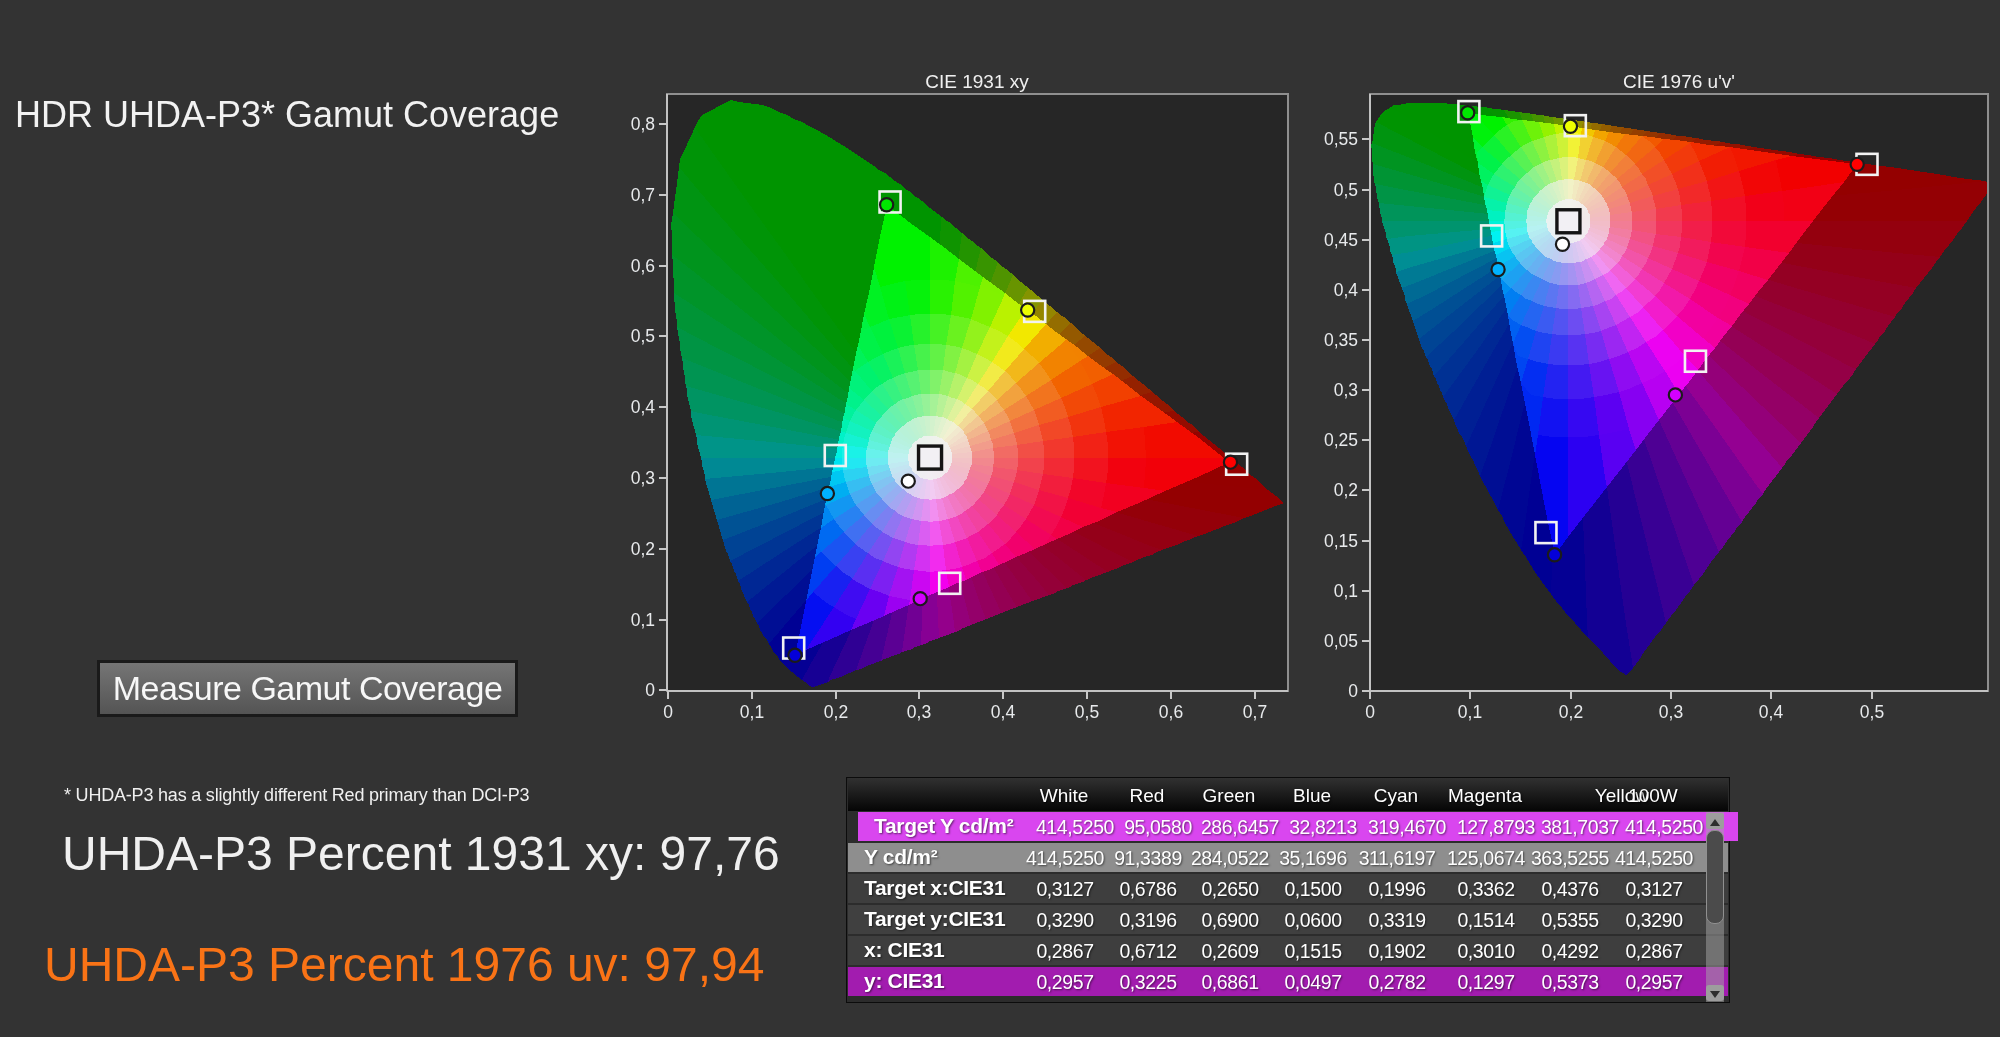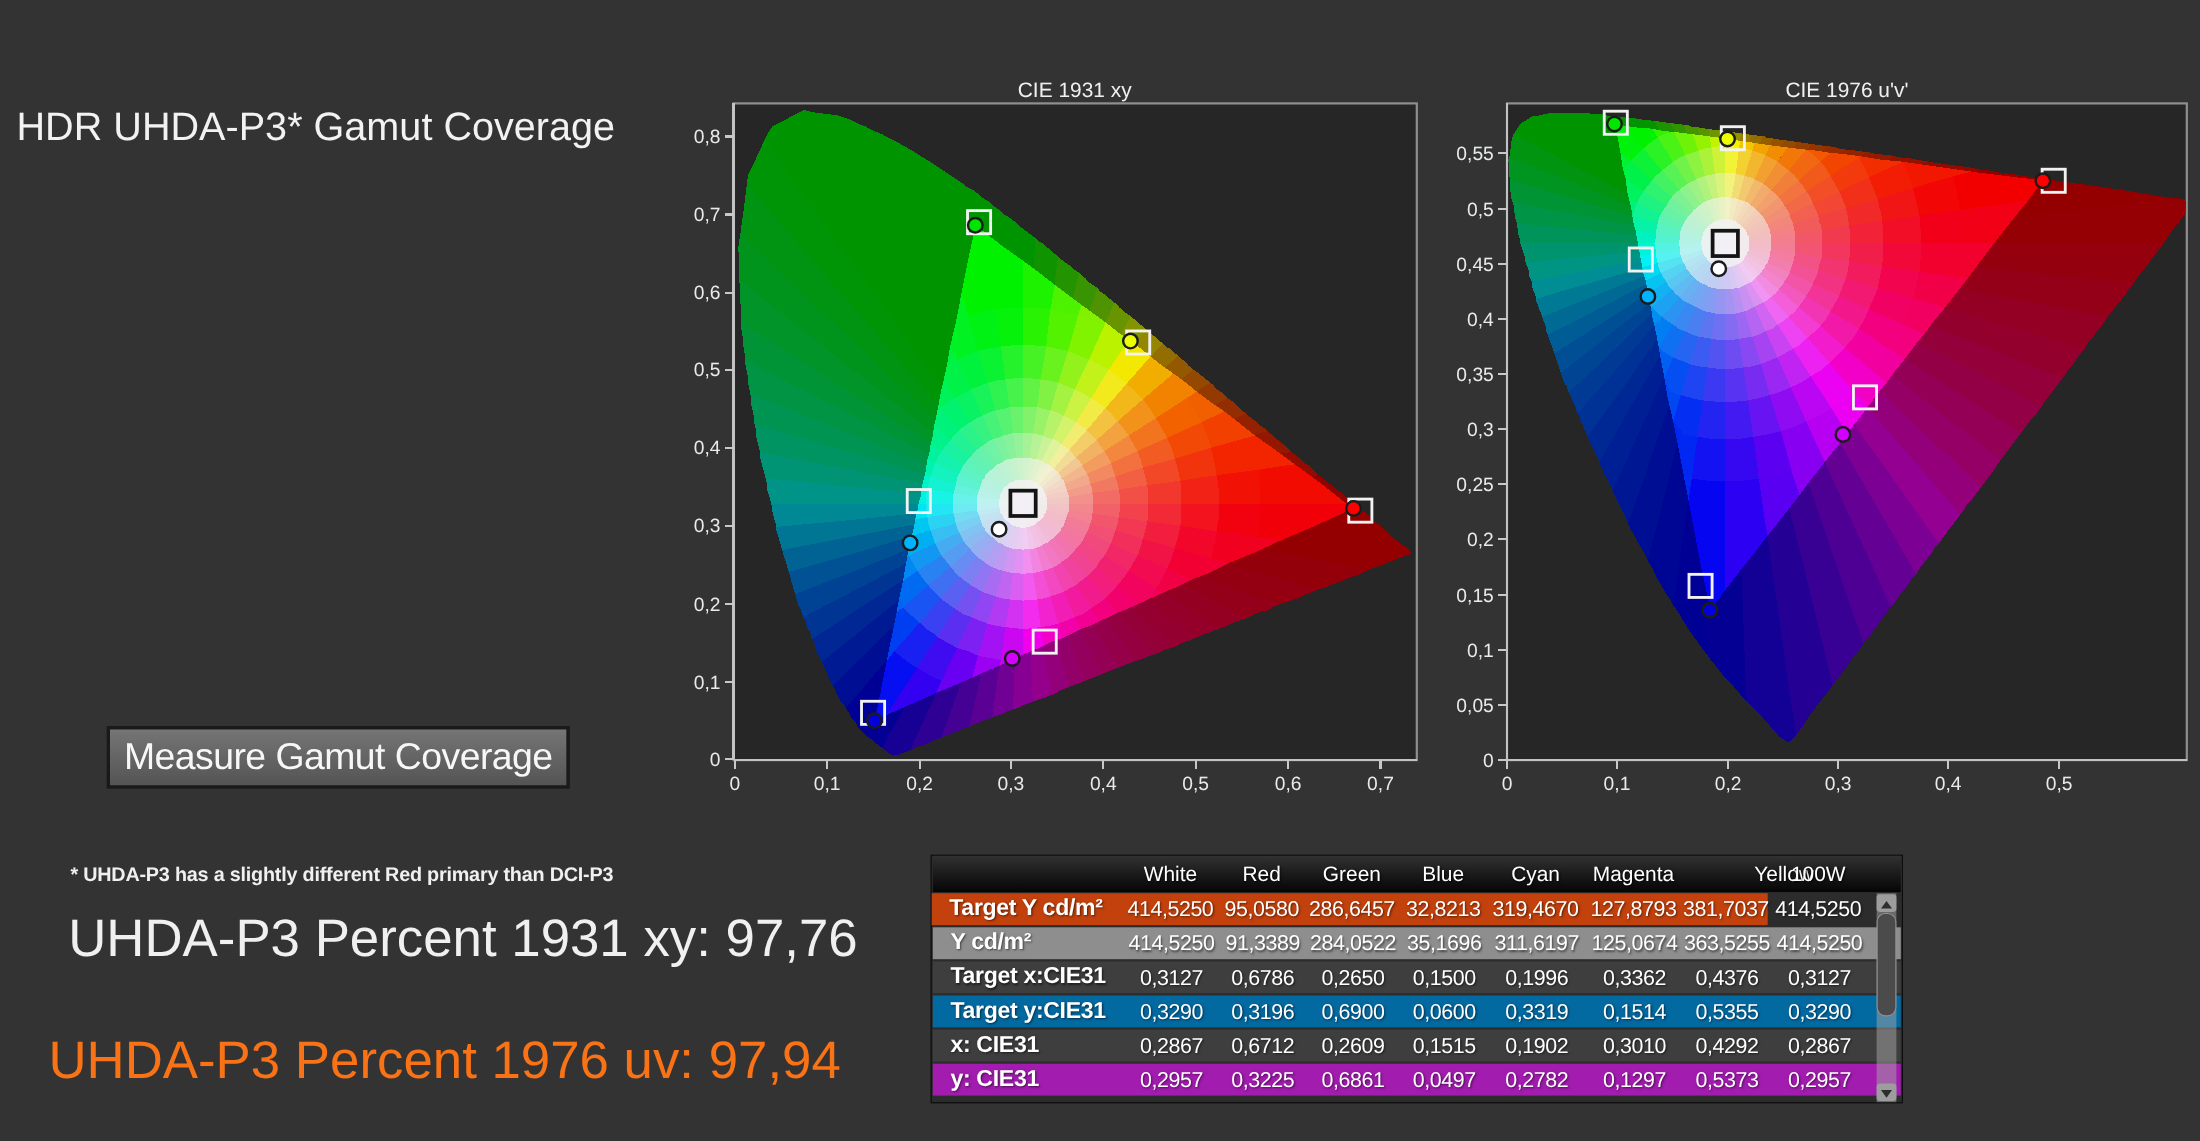--- a/index.html
+++ b/index.html
@@ -1210,36 +1210,36 @@
 <circle cx="1857.17" cy="164.332" r="6.6" fill="#ff0000" stroke="#1b1b1b" stroke-width="2.2"></circle>
 <circle cx="1467.72" cy="112.791" r="6.6" fill="#00e600" stroke="#1b1b1b" stroke-width="2.2"></circle>
 <circle cx="1554.56" cy="554.775" r="6.6" fill="#0400d9" stroke="#1b1b1b" stroke-width="2.2"></circle>
 <circle cx="1498.08" cy="269.498" r="6.6" fill="#00b2ff" stroke="#1b1b1b" stroke-width="2.2"></circle>
 <circle cx="1675.38" cy="394.924" r="6.6" fill="#d400ff" stroke="#1b1b1b" stroke-width="2.2"></circle>
 <circle cx="1570.48" cy="126.313" r="6.6" fill="#ecff00" stroke="#1b1b1b" stroke-width="2.2"></circle>
 <circle cx="1562.51" cy="244.258" r="6.6" fill="#ffffff" stroke="#1b1b1b" stroke-width="2.2"></circle>
 </svg>
 <div class="abs" style="left:15px;top:94px;font-size:36px;color:#f2f2f2">HDR UHDA-P3* Gamut Coverage</div>
 <div class="abs" style="left:97px;top:660px;width:421px;height:57px;background:linear-gradient(#757575,#545454);border:3px solid #1a1a1a;box-sizing:border-box;text-align:center;line-height:50px;font-size:34px;letter-spacing:-0.5px;color:#f7f7f7">Measure Gamut Coverage</div>
-<div class="abs" style="left:64px;top:785px;font-size:18px;font-weight:bold;letter-spacing:-0.2px;color:#f0f0f0">* UHDA-P3 has a slightly different Red primary than DCI-P3</div>
+<div class="abs" style="left:64px;top:785px;font-size:18px;font-weight:normal;letter-spacing:-0.2px;color:#f0f0f0">* UHDA-P3 has a slightly different Red primary than DCI-P3</div>
 <div class="abs" style="left:62px;top:826px;font-size:48px;color:#f0f0f0">UHDA-P3 Percent 1931 xy: 97,76</div>
 <div class="abs" style="left:44px;top:937px;font-size:48px;color:#f97316">UHDA-P3 Percent 1976 uv: 97,94</div>
 <div style="position:absolute;left:846px;top:777px;width:884px;height:226px;background:#2c2c2c;border:1px solid #0c0c0c;box-sizing:border-box">
 <div style="position:absolute;left:1px;top:0px;width:880px;height:33px;background:linear-gradient(#313131,#050505)"></div>
 <div style="position:absolute;left:0;top:7px;width:100%;height:22px;font-size:19px;font-weight:normal;color:#fff">
 <span style="position:absolute;left:217px;top:0;width:160px;margin-left:-80px;text-align:center;text-shadow:1px 1px 2px rgba(0,0,0,.8)">White</span>
 <span style="position:absolute;left:300px;top:0;width:160px;margin-left:-80px;text-align:center;text-shadow:1px 1px 2px rgba(0,0,0,.8)">Red</span>
 <span style="position:absolute;left:382px;top:0;width:160px;margin-left:-80px;text-align:center;text-shadow:1px 1px 2px rgba(0,0,0,.8)">Green</span>
 <span style="position:absolute;left:465px;top:0;width:160px;margin-left:-80px;text-align:center;text-shadow:1px 1px 2px rgba(0,0,0,.8)">Blue</span>
 <span style="position:absolute;left:549px;top:0;width:160px;margin-left:-80px;text-align:center;text-shadow:1px 1px 2px rgba(0,0,0,.8)">Cyan</span>
 <span style="position:absolute;left:638px;top:0;width:160px;margin-left:-80px;text-align:center;text-shadow:1px 1px 2px rgba(0,0,0,.8)">Magenta</span>
 <span style="position:absolute;left:722px;top:0;width:160px;margin-left:-80px;text-align:right;text-shadow:1px 1px 2px rgba(0,0,0,.8)">Yellow</span>
 <span style="position:absolute;left:806px;top:0;width:160px;margin-left:-80px;text-align:center;text-shadow:1px 1px 2px rgba(0,0,0,.8)">100W</span>
 </div>
-<div style="position:absolute;left:0;top:34px;width:760px;height:29px;background:#c2410c">
+<div style="position:absolute;left:11px;top:34px;width:880px;height:29px;background:#d946ef">
 <span style="position:absolute;left:16px;top:2px;font-size:21px;font-weight:bold;color:#fff;letter-spacing:-0.3px;text-shadow:1px 1px 2px rgba(0,0,0,.55)">Target Y cd/m²</span>
 <span style="position:absolute;left:217px;top:4px;width:120px;margin-left:-60px;text-align:center;font-size:19.5px;letter-spacing:-0.4px;color:#fff;text-shadow:1px 1px 2px rgba(0,0,0,.55)">414,5250</span>
 <span style="position:absolute;left:300px;top:4px;width:120px;margin-left:-60px;text-align:center;font-size:19.5px;letter-spacing:-0.4px;color:#fff;text-shadow:1px 1px 2px rgba(0,0,0,.55)">95,0580</span>
 <span style="position:absolute;left:382px;top:4px;width:120px;margin-left:-60px;text-align:center;font-size:19.5px;letter-spacing:-0.4px;color:#fff;text-shadow:1px 1px 2px rgba(0,0,0,.55)">286,6457</span>
 <span style="position:absolute;left:465px;top:4px;width:120px;margin-left:-60px;text-align:center;font-size:19.5px;letter-spacing:-0.4px;color:#fff;text-shadow:1px 1px 2px rgba(0,0,0,.55)">32,8213</span>
 <span style="position:absolute;left:549px;top:4px;width:120px;margin-left:-60px;text-align:center;font-size:19.5px;letter-spacing:-0.4px;color:#fff;text-shadow:1px 1px 2px rgba(0,0,0,.55)">319,4670</span>
 <span style="position:absolute;left:638px;top:4px;width:120px;margin-left:-60px;text-align:center;font-size:19.5px;letter-spacing:-0.4px;color:#fff;text-shadow:1px 1px 2px rgba(0,0,0,.55)">127,8793</span>
 <span style="position:absolute;left:722px;top:4px;width:120px;margin-left:-60px;text-align:center;font-size:19.5px;letter-spacing:-0.4px;color:#fff;text-shadow:1px 1px 2px rgba(0,0,0,.55)">381,7037</span>
 <span style="position:absolute;left:806px;top:4px;width:120px;margin-left:-60px;text-align:center;font-size:19.5px;letter-spacing:-0.4px;color:#fff;text-shadow:1px 1px 2px rgba(0,0,0,.55)">414,5250</span>
 </div>
@@ -1258,21 +1258,21 @@
 <span style="position:absolute;left:16px;top:2px;font-size:21px;font-weight:bold;color:#fff;letter-spacing:-0.3px;text-shadow:1px 1px 2px rgba(0,0,0,.55)">Target x:CIE31</span>
 <span style="position:absolute;left:217px;top:4px;width:120px;margin-left:-60px;text-align:center;font-size:19.5px;letter-spacing:-0.4px;color:#fff;text-shadow:1px 1px 2px rgba(0,0,0,.55)">0,3127</span>
 <span style="position:absolute;left:300px;top:4px;width:120px;margin-left:-60px;text-align:center;font-size:19.5px;letter-spacing:-0.4px;color:#fff;text-shadow:1px 1px 2px rgba(0,0,0,.55)">0,6786</span>
 <span style="position:absolute;left:382px;top:4px;width:120px;margin-left:-60px;text-align:center;font-size:19.5px;letter-spacing:-0.4px;color:#fff;text-shadow:1px 1px 2px rgba(0,0,0,.55)">0,2650</span>
 <span style="position:absolute;left:465px;top:4px;width:120px;margin-left:-60px;text-align:center;font-size:19.5px;letter-spacing:-0.4px;color:#fff;text-shadow:1px 1px 2px rgba(0,0,0,.55)">0,1500</span>
 <span style="position:absolute;left:549px;top:4px;width:120px;margin-left:-60px;text-align:center;font-size:19.5px;letter-spacing:-0.4px;color:#fff;text-shadow:1px 1px 2px rgba(0,0,0,.55)">0,1996</span>
 <span style="position:absolute;left:638px;top:4px;width:120px;margin-left:-60px;text-align:center;font-size:19.5px;letter-spacing:-0.4px;color:#fff;text-shadow:1px 1px 2px rgba(0,0,0,.55)">0,3362</span>
 <span style="position:absolute;left:722px;top:4px;width:120px;margin-left:-60px;text-align:center;font-size:19.5px;letter-spacing:-0.4px;color:#fff;text-shadow:1px 1px 2px rgba(0,0,0,.55)">0,4376</span>
 <span style="position:absolute;left:806px;top:4px;width:120px;margin-left:-60px;text-align:center;font-size:19.5px;letter-spacing:-0.4px;color:#fff;text-shadow:1px 1px 2px rgba(0,0,0,.55)">0,3127</span>
 </div>
-<div style="position:absolute;left:1px;top:127px;width:880px;height:29px;background:#0369a1">
+<div style="position:absolute;left:1px;top:127px;width:880px;height:29px;background:#404040">
 <span style="position:absolute;left:16px;top:2px;font-size:21px;font-weight:bold;color:#fff;letter-spacing:-0.3px;text-shadow:1px 1px 2px rgba(0,0,0,.55)">Target y:CIE31</span>
 <span style="position:absolute;left:217px;top:4px;width:120px;margin-left:-60px;text-align:center;font-size:19.5px;letter-spacing:-0.4px;color:#fff;text-shadow:1px 1px 2px rgba(0,0,0,.55)">0,3290</span>
 <span style="position:absolute;left:300px;top:4px;width:120px;margin-left:-60px;text-align:center;font-size:19.5px;letter-spacing:-0.4px;color:#fff;text-shadow:1px 1px 2px rgba(0,0,0,.55)">0,3196</span>
 <span style="position:absolute;left:382px;top:4px;width:120px;margin-left:-60px;text-align:center;font-size:19.5px;letter-spacing:-0.4px;color:#fff;text-shadow:1px 1px 2px rgba(0,0,0,.55)">0,6900</span>
 <span style="position:absolute;left:465px;top:4px;width:120px;margin-left:-60px;text-align:center;font-size:19.5px;letter-spacing:-0.4px;color:#fff;text-shadow:1px 1px 2px rgba(0,0,0,.55)">0,0600</span>
 <span style="position:absolute;left:549px;top:4px;width:120px;margin-left:-60px;text-align:center;font-size:19.5px;letter-spacing:-0.4px;color:#fff;text-shadow:1px 1px 2px rgba(0,0,0,.55)">0,3319</span>
 <span style="position:absolute;left:638px;top:4px;width:120px;margin-left:-60px;text-align:center;font-size:19.5px;letter-spacing:-0.4px;color:#fff;text-shadow:1px 1px 2px rgba(0,0,0,.55)">0,1514</span>
 <span style="position:absolute;left:722px;top:4px;width:120px;margin-left:-60px;text-align:center;font-size:19.5px;letter-spacing:-0.4px;color:#fff;text-shadow:1px 1px 2px rgba(0,0,0,.55)">0,5355</span>
 <span style="position:absolute;left:806px;top:4px;width:120px;margin-left:-60px;text-align:center;font-size:19.5px;letter-spacing:-0.4px;color:#fff;text-shadow:1px 1px 2px rgba(0,0,0,.55)">0,3290</span>
 </div>

